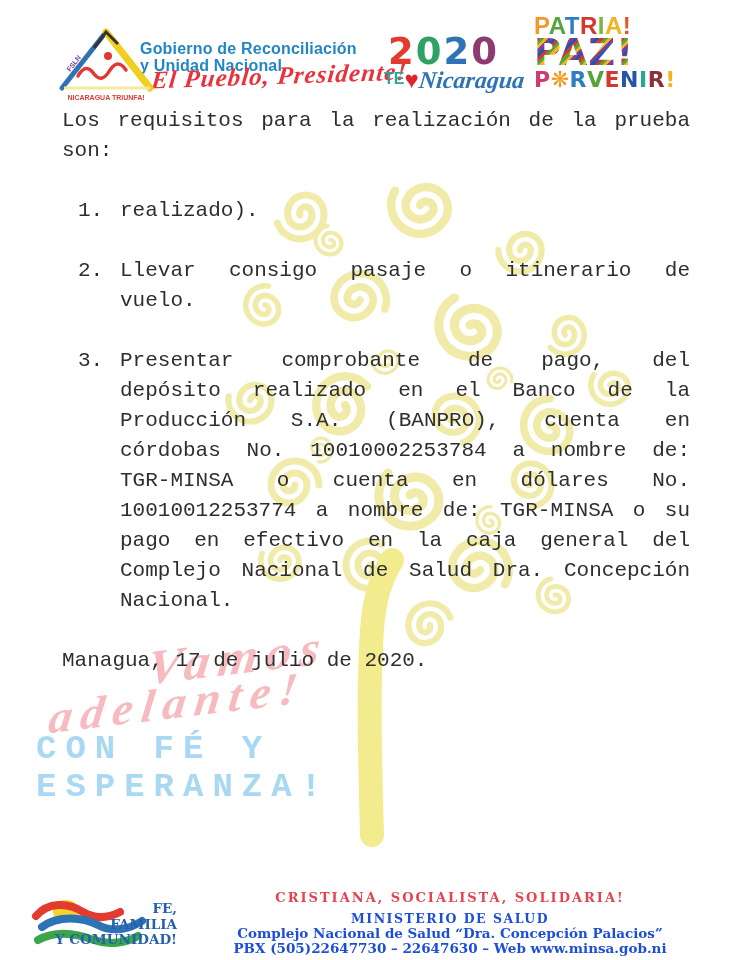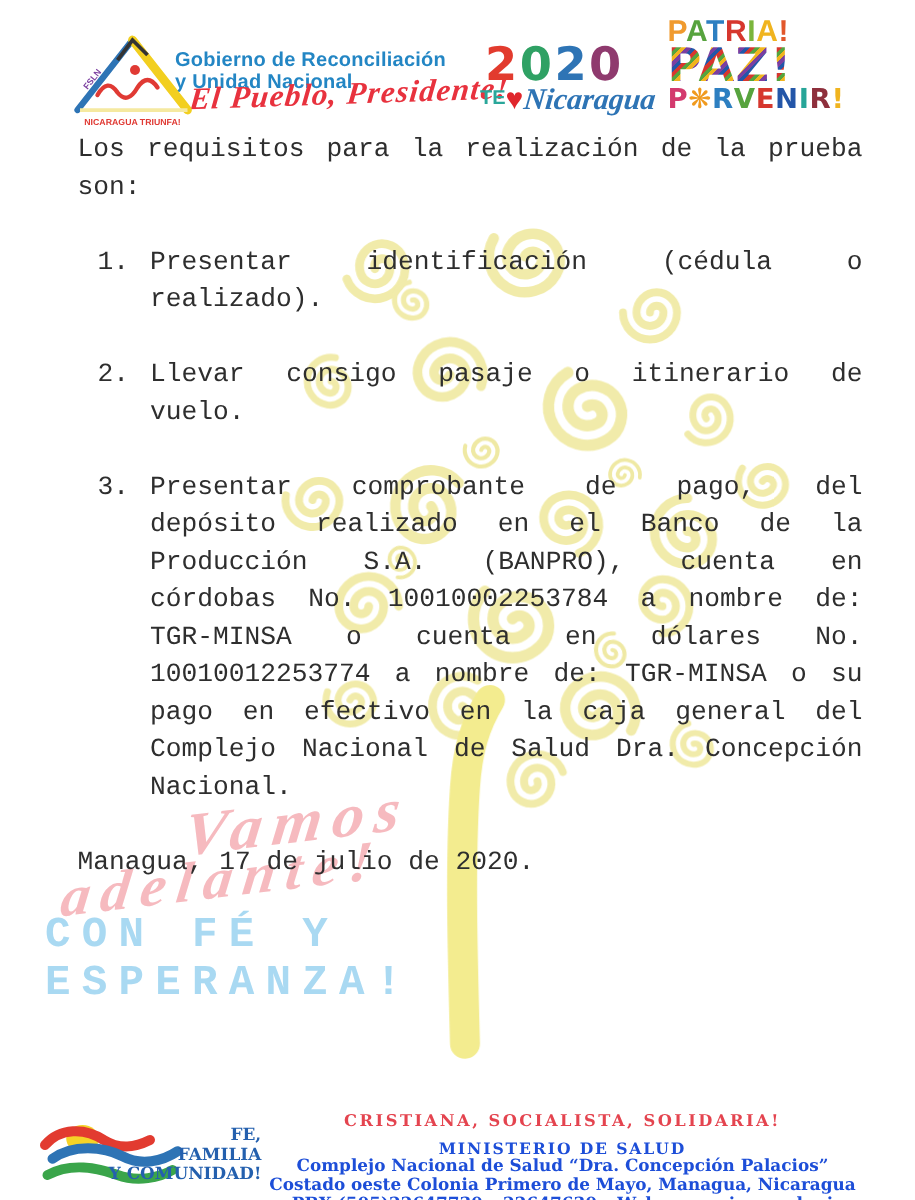--- a/index.html
+++ b/index.html
@@ -45,21 +45,21 @@
   .date-line{margin:0;}
   
   .footer-center{position:absolute;left:190px;top:886px;width:520px;text-align:center;z-index:3;}
   .f-slogan{color:#e4444f;font-family:"DejaVu Serif",serif;font-weight:bold;
             font-size:13px;letter-spacing:2px;line-height:23px;}
   .f-blue{color:#1d4ed8;font-family:"DejaVu Serif",serif;font-weight:bold;
           font-size:13.5px;line-height:15px;}
   .f-ministry{font-size:12.5px;letter-spacing:1.5px;margin-top:2px;}
   .fe-logo-text{position:absolute;left:55px;top:901px;width:122px;text-align:right;
                 color:#2460ae;font-family:"DejaVu Serif",serif;font-weight:bold;
-                font-size:13.5px;line-height:15.5px;z-index:3;white-space:nowrap;margin-left:32px;}
+                font-size:13.5px;line-height:15.5px;z-index:3;white-space:nowrap;}
   svg text{font-family:"Liberation Sans",sans-serif;}
 </style>
 </head>
 <body>
 
 <div id="page">
 
   <svg class="wm" style="left:180px;top:140px;z-index:0;" width="520" height="720" viewBox="0 0 520 720">
     <defs>
       <path id="sw" d="M0 0a6 6 0 0 1 12 0a12 12 0 0 1 -24 0a18 18 0 0 1 36 0a24 24 0 0 1 -48 0" fill="none" stroke-linecap="round"></path>
@@ -132,21 +132,20 @@
 
   <div class="doc-body">
     <div class="para">
         <div class="jl">Los requisitos para la realización de la prueba</div>
         <div class="pl">son:</div>
       </div>
 
     <div class="item">
       <div class="num">1.</div>
       <div class="itext">
-          <div class="jl">Presentar identificación (cédula o</div>
           <div class="pl">realizado).</div>
         </div>
     </div>
 
     <div class="item">
       <div class="num">2.</div>
       <div class="itext">
           <div class="jl">Llevar consigo pasaje o itinerario de</div>
           <div class="pl">vuelo.</div>
         </div>
@@ -179,17 +178,16 @@
   <div class="fe-logo-text">
     <div>FE,</div>
     <div>FAMILIA</div>
     <div>Y COMUNIDAD!</div>
   </div>
 
   <div class="footer-center">
     <div class="f-slogan">CRISTIANA, SOCIALISTA, SOLIDARIA!</div>
     <div class="f-blue f-ministry">MINISTERIO DE SALUD</div>
     <div class="f-blue">Complejo Nacional de Salud “Dra. Concepción Palacios”</div>
-    <div class="f-blue">Costado oeste Colonia Primero de Mayo, Managua, Nicaragua</div>
     <div class="f-blue">PBX (505)22647730 – 22647630 – Web www.minsa.gob.ni</div>
   </div>
 
 </div>
 
 </body></html>

